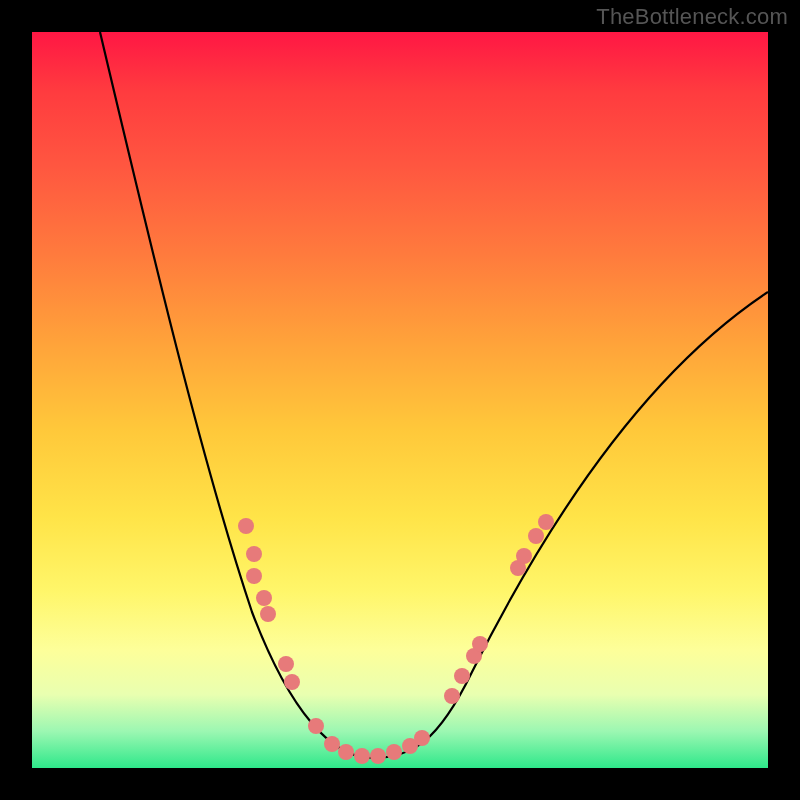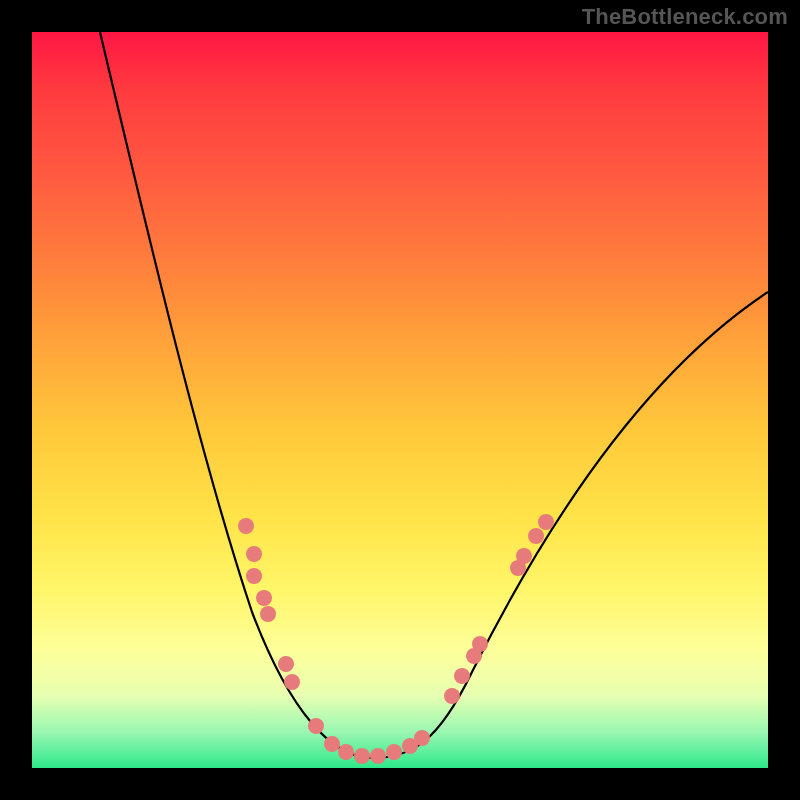--- a/index.html
+++ b/index.html
@@ -30,21 +30,21 @@
       #9cf7b2 95%,
       #2ee88a 100%
     );
   }
   .watermark {
     position: absolute;
     top: 4px;
     right: 12px;
     font-family: Arial, Helvetica, sans-serif;
     font-size: 22px;
-    font-weight: 700;
+    font-weight: 400;
     color: #555;
     letter-spacing: 0.2px;
   }
   svg.curve {
     position: absolute;
     top: 0; left: 0;
     width: 736px; height: 736px;
   }
   .dot {
     fill: #e77a7a;

